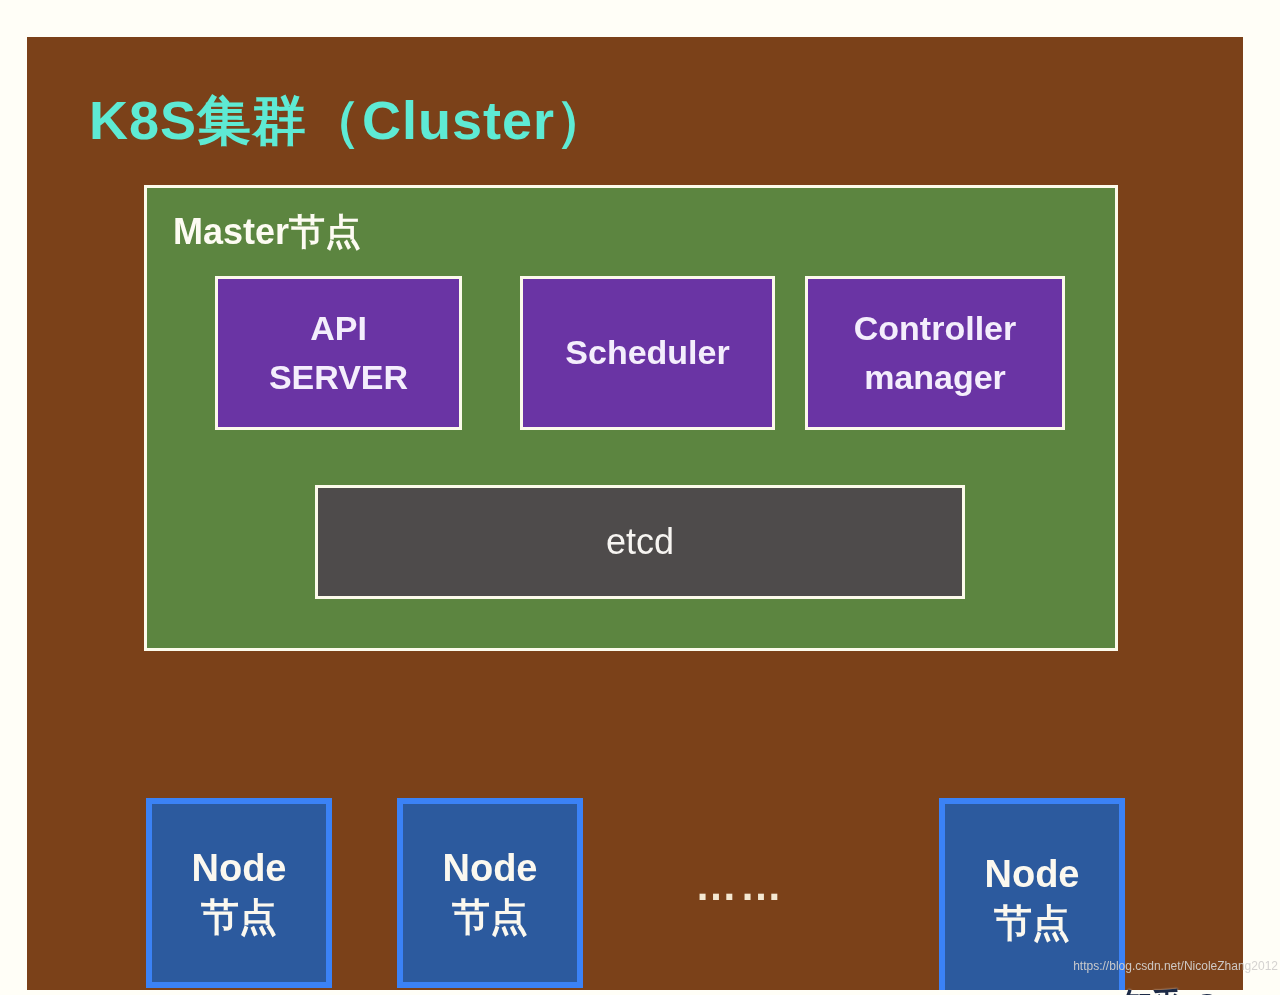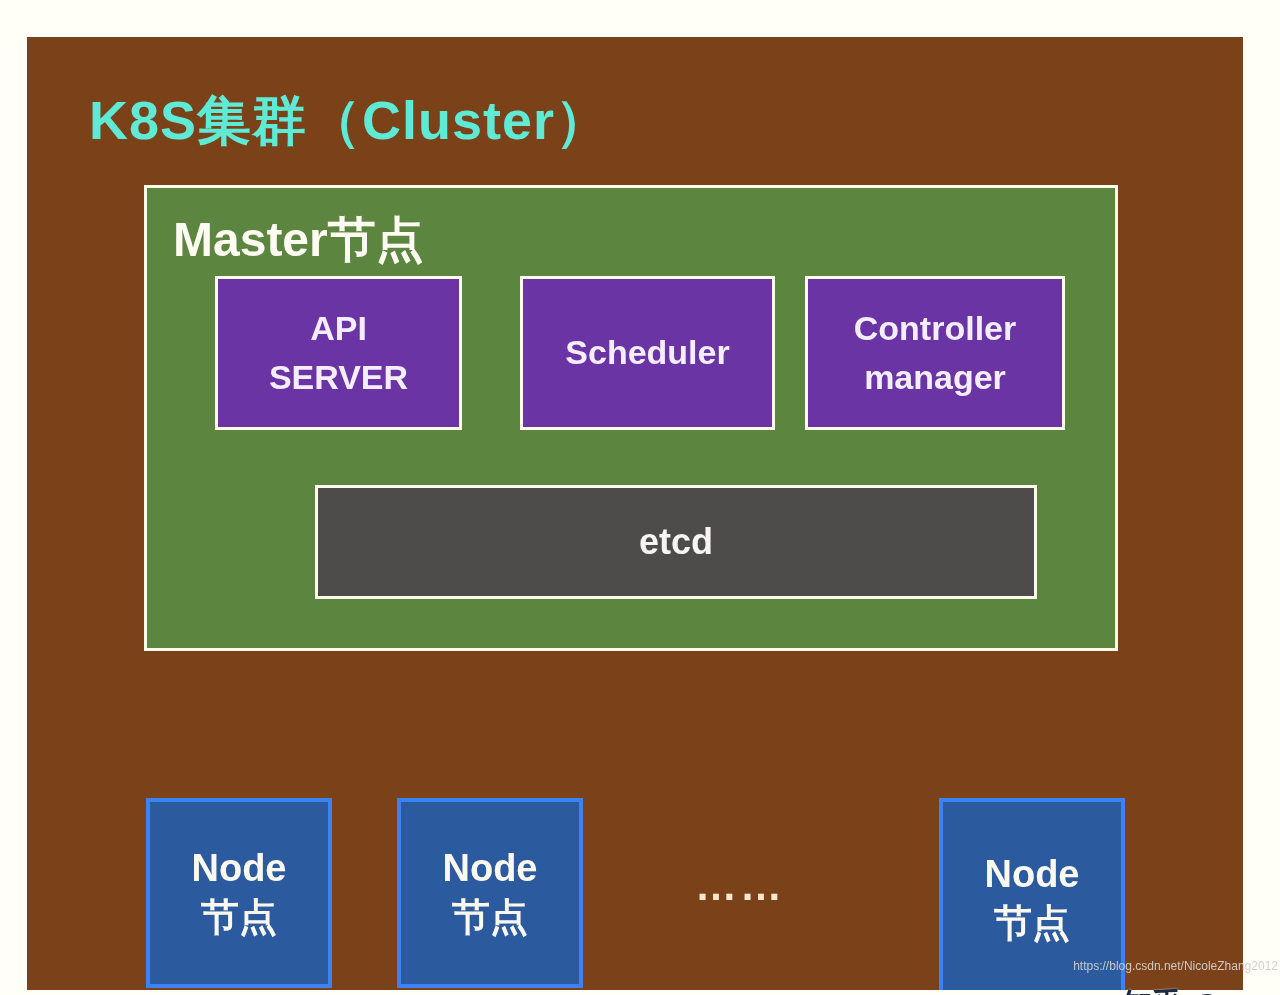--- a/index.html
+++ b/index.html
@@ -43,21 +43,21 @@
     top: 148px;
     width: 968px;
     height: 460px;
     background: #5c8540;
     border: 3px solid #fcfaeb;
   }
   .master-label {
     position: absolute;
     left: 26px;
     top: 20px;
-    font-size: 48px;
+    font-size: 36px;
     font-weight: bold;
     color: #fdfbf2;
     white-space: nowrap;
   }
   .component-box {
     position: absolute;
     top: 88px;
     height: 154px;
     background: #6a34a4;
     border: 3px solid #fcfaeb;
@@ -72,40 +72,40 @@
     box-sizing: border-box;
   }
   .component-api        { left: 68px;  width: 247px; }
   .component-scheduler  { left: 373px; width: 255px; }
   .component-controller { left: 658px; width: 260px; }
   .component-box .inner { padding: 0 28px; }
   .etcd-box {
     position: absolute;
     left: 168px;
     top: 297px;
-    width: 722px;
+    width: 650px;
     height: 114px;
     background: #4e4b4b;
     border: 3px solid #fcfaeb;
     display: flex;
     align-items: center;
     justify-content: center;
     color: #f7f5f2;
     font-size: 36px;
-    font-weight: bold;
+    font-weight: normal;
     box-sizing: border-box;
   }
   
   .node-box {
     position: absolute;
     top: 761px;
     width: 186px;
     height: 190px;
     background: #2c5a9e;
-    border: 4px solid #3b82f6;
+    border: 6px solid #3b82f6;
     display: flex;
     align-items: center;
     justify-content: center;
     text-align: center;
     box-sizing: border-box;
   }
   .node-1 { left: 119px; }
   .node-2 { left: 370px; }
   .node-3 { left: 912px; height: 202px; } 
   .node-label {

